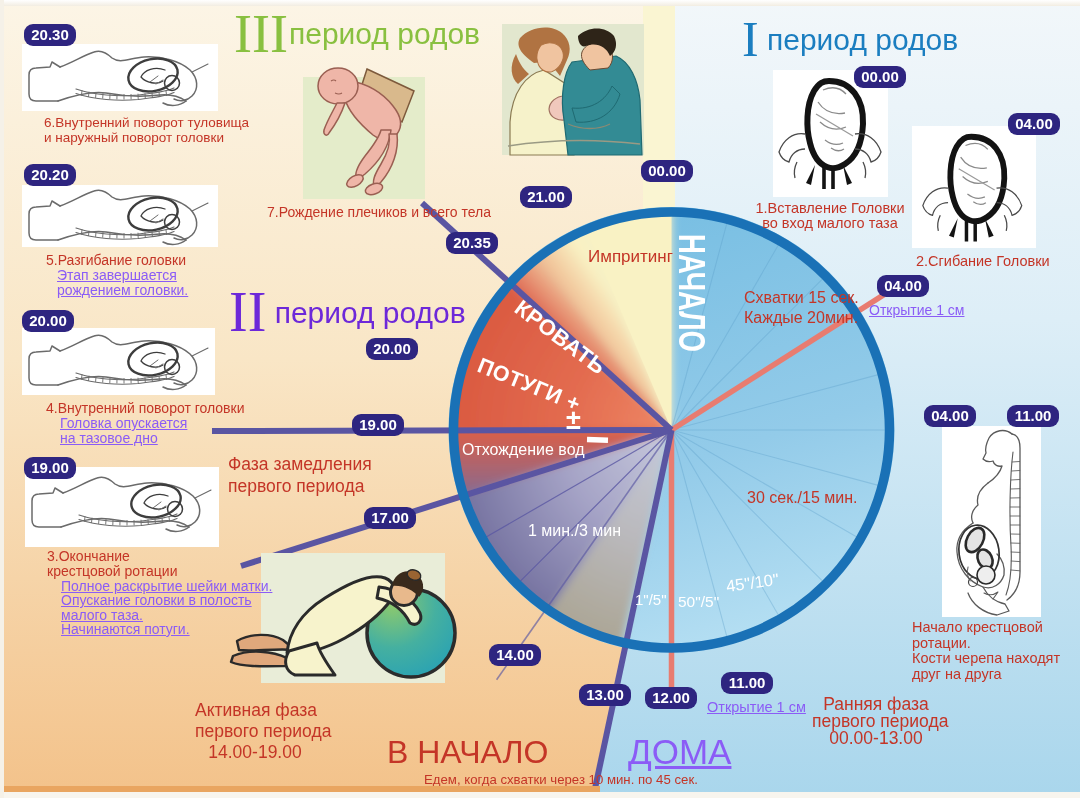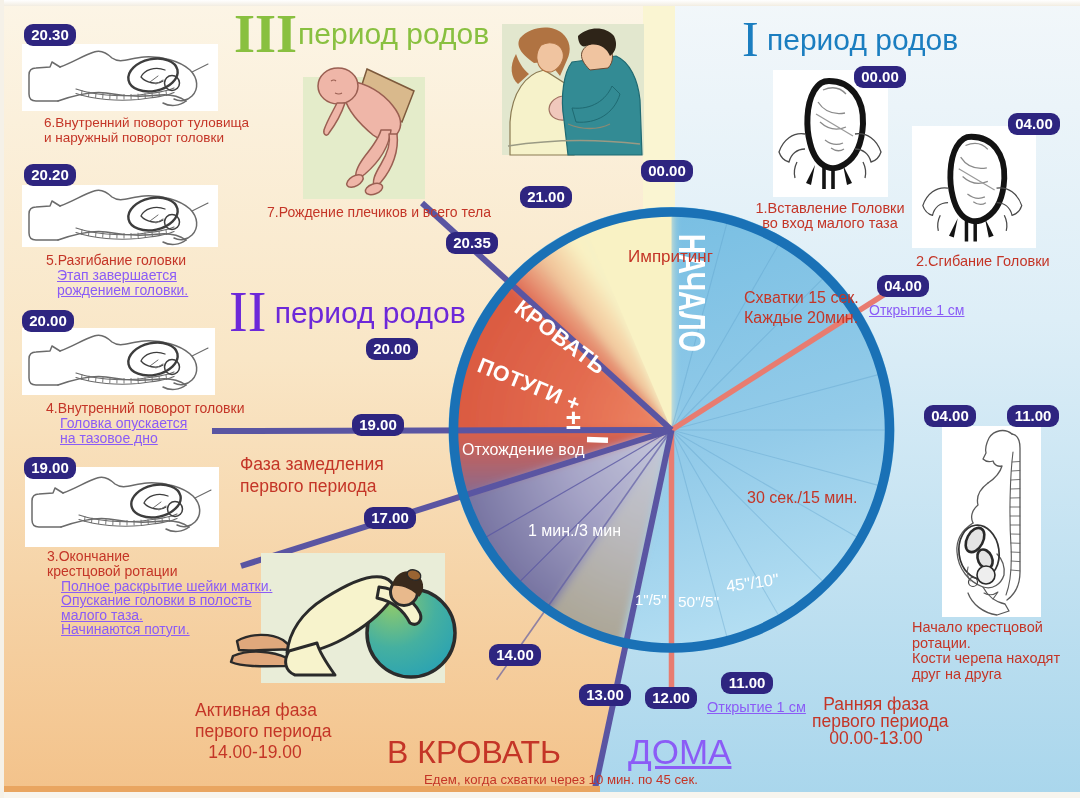--- a/index.html
+++ b/index.html
@@ -302,45 +302,45 @@
   <path d="M26,100 C28,80 40,60 64,45 C86,31 110,20 124,25 C134,29 136,39 130,47 C118,63 102,75 84,85 C66,95 42,103 26,100 Z"></path>
   <path d="M28,98 C22,108 24,118 34,122 L74,122 C64,108 58,98 56,90 Z"></path>
   <path d="M118,34 C136,36 152,46 159,60 C162,68 156,74 149,70 C142,56 130,48 116,45 Z"></path>
  </g>
  <circle cx="143" cy="39" r="13.5" fill="#e8b98c" stroke="#2a2a2a" stroke-width="3"></circle>
  <path d="M131,33 C133,21 144,15 154,20 C163,25 165,37 158,44 C152,37 142,32 131,33 Z" fill="#3a2a1c"></path>
  <ellipse cx="153" cy="22" rx="7" ry="5" fill="#9a6432" stroke="#2a2a2a" stroke-width="1.4" transform="rotate(20 153 22)"></ellipse>
 </g>
 </g>
 </svg>
-<div class="abs" style="left:234px;top:3px;color:#89c040;white-space:nowrap;"><span style="font-family:'Liberation Serif',serif;font-size:54px;font-weight:bold;">III</span><span style="font-size:30px;position:relative;top:-8px;margin-left:1px;">период родов</span></div>
+<div class="abs" style="left:234px;top:3px;color:#89c040;white-space:nowrap;"><span style="font-family:'Liberation Serif',serif;font-size:54px;font-weight:normal;">III</span><span style="font-size:30px;position:relative;top:-8px;margin-left:1px;">период родов</span></div>
 <div class="abs" style="left:742px;top:10px;color:#1b7ec0;white-space:nowrap;"><span style="font-family:'Liberation Serif',serif;font-size:50px;">I</span><span style="font-size:30px;position:relative;top:-6px;"> период родов</span></div>
 <div class="abs" style="left:229px;top:280px;color:#6d28d9;white-space:nowrap;"><span style="font-family:'Liberation Serif',serif;font-size:56px;">II</span><span style="font-size:30px;position:relative;top:-8px;"> период родов</span></div>
 <div class="abs cap red" style="left:44px;top:115px;font-size:13.5px;white-space:nowrap;">6.Внутренний поворот туловища<br>и наружный поворот головки</div>
 <div class="abs cap red" style="left:46px;top:253px;font-size:14px;white-space:nowrap;">5.Разгибание головки</div>
 <div class="abs cap blu" style="left:57px;top:268px;font-size:14px;white-space:nowrap;line-height:14.5px;">Этап завершается<br>рождением головки.</div>
 <div class="abs cap red" style="left:46px;top:401px;font-size:14px;white-space:nowrap;">4.Внутренний поворот головки</div>
 <div class="abs cap blu" style="left:60px;top:416px;font-size:14px;white-space:nowrap;line-height:15px;">Головка опускается<br>на тазовое дно</div>
 <div class="abs cap red" style="left:47px;top:549px;font-size:14px;white-space:nowrap;line-height:14.5px;">3.Окончание<br>крестцовой ротации</div>
 <div class="abs cap blu" style="left:61px;top:579px;font-size:14px;white-space:nowrap;line-height:14.3px;">Полное раскрытие шейки матки.<br>Опускание головки в полость<br>малого таза.<br>Начинаются потуги.</div>
 <div class="abs red" style="left:195px;top:700px;font-size:17.5px;white-space:nowrap;width:120px;text-align:center;line-height:21px;">Активная фаза<br>первого периода<br>14.00-19.00</div>
 <div class="abs red" style="left:267px;top:204px;font-size:14px;white-space:nowrap;">7.Рождение плечиков и всего тела</div>
-<div class="abs red" style="left:240px;top:453px;font-size:17.5px;white-space:nowrap;width:136px;text-align:center;line-height:22px;">Фаза замедления<br>первого периода</div>
-<div class="abs red" style="left:387px;top:734px;font-size:32px;white-space:nowrap;">В КРОВАТЬ</div>
+<div class="abs red" style="left:228px;top:453px;font-size:17.5px;white-space:nowrap;width:136px;text-align:center;line-height:22px;">Фаза замедления<br>первого периода</div>
+<div class="abs red" style="left:387px;top:734px;font-size:32px;white-space:nowrap;">В НАЧАЛО</div>
 <div class="abs blu" style="left:628px;top:732px;font-size:35px;white-space:nowrap;">ДОМА</div>
 <div class="abs red" style="left:424px;top:772px;font-size:13.2px;white-space:nowrap;">Едем, когда схватки через 10 мин. по 45 сек.</div>
 <div class="abs red" style="left:752px;top:201px;font-size:14.5px;white-space:nowrap;width:156px;text-align:center;line-height:14.5px;">1.Вставление Головки<br>во вход малого таза</div>
 <div class="abs red" style="left:916px;top:253px;font-size:14.5px;white-space:nowrap;">2.Сгибание Головки</div>
 <div class="abs blu" style="left:869px;top:302px;font-size:14px;white-space:nowrap;">Открытие 1 см</div>
 <div class="abs blu" style="left:707px;top:699px;font-size:14.5px;white-space:nowrap;">Открытие 1 см</div>
 <div class="abs red" style="left:912px;top:620px;font-size:14.5px;white-space:nowrap;width:160px;text-align:left;line-height:15.5px;">Начало крестцовой<br>ротации.<br>Кости черепа находят<br>друг на друга</div>
 <div class="abs red" style="left:812px;top:696px;font-size:17.5px;white-space:nowrap;width:128px;text-align:center;line-height:17px;">Ранняя фаза<br>первого периода<br>00.00-13.00</div>
 <div class="abs red" style="left:716px;top:288px;font-size:16px;white-space:nowrap;line-height:19.5px;margin-left:28px;">Схватки 15 сек.<br>Каждые 20мин.</div>
 <div class="abs red" style="left:747px;top:489px;font-size:16px;white-space:nowrap;">30 сек./15 мин.</div>
-<div class="abs red" style="left:588px;top:247px;font-size:17px;white-space:nowrap;margin-left:40px;">Импритинг</div>
+<div class="abs red" style="left:588px;top:247px;font-size:17px;white-space:nowrap;">Импритинг</div>
 <div class="pill" style="left:24px;top:24px;">20.30</div>
 <div class="pill" style="left:24px;top:164px;">20.20</div>
 <div class="pill" style="left:22px;top:310px;">20.00</div>
 <div class="pill" style="left:24px;top:457px;">19.00</div>
 <div class="pill" style="left:520px;top:186px;">21.00</div>
 <div class="pill" style="left:641px;top:160px;">00.00</div>
 <div class="pill" style="left:446px;top:232px;">20.35</div>
 <div class="pill" style="left:854px;top:66px;">00.00</div>
 <div class="pill" style="left:1008px;top:113px;">04.00</div>
 <div class="pill" style="left:877px;top:275px;">04.00</div>

